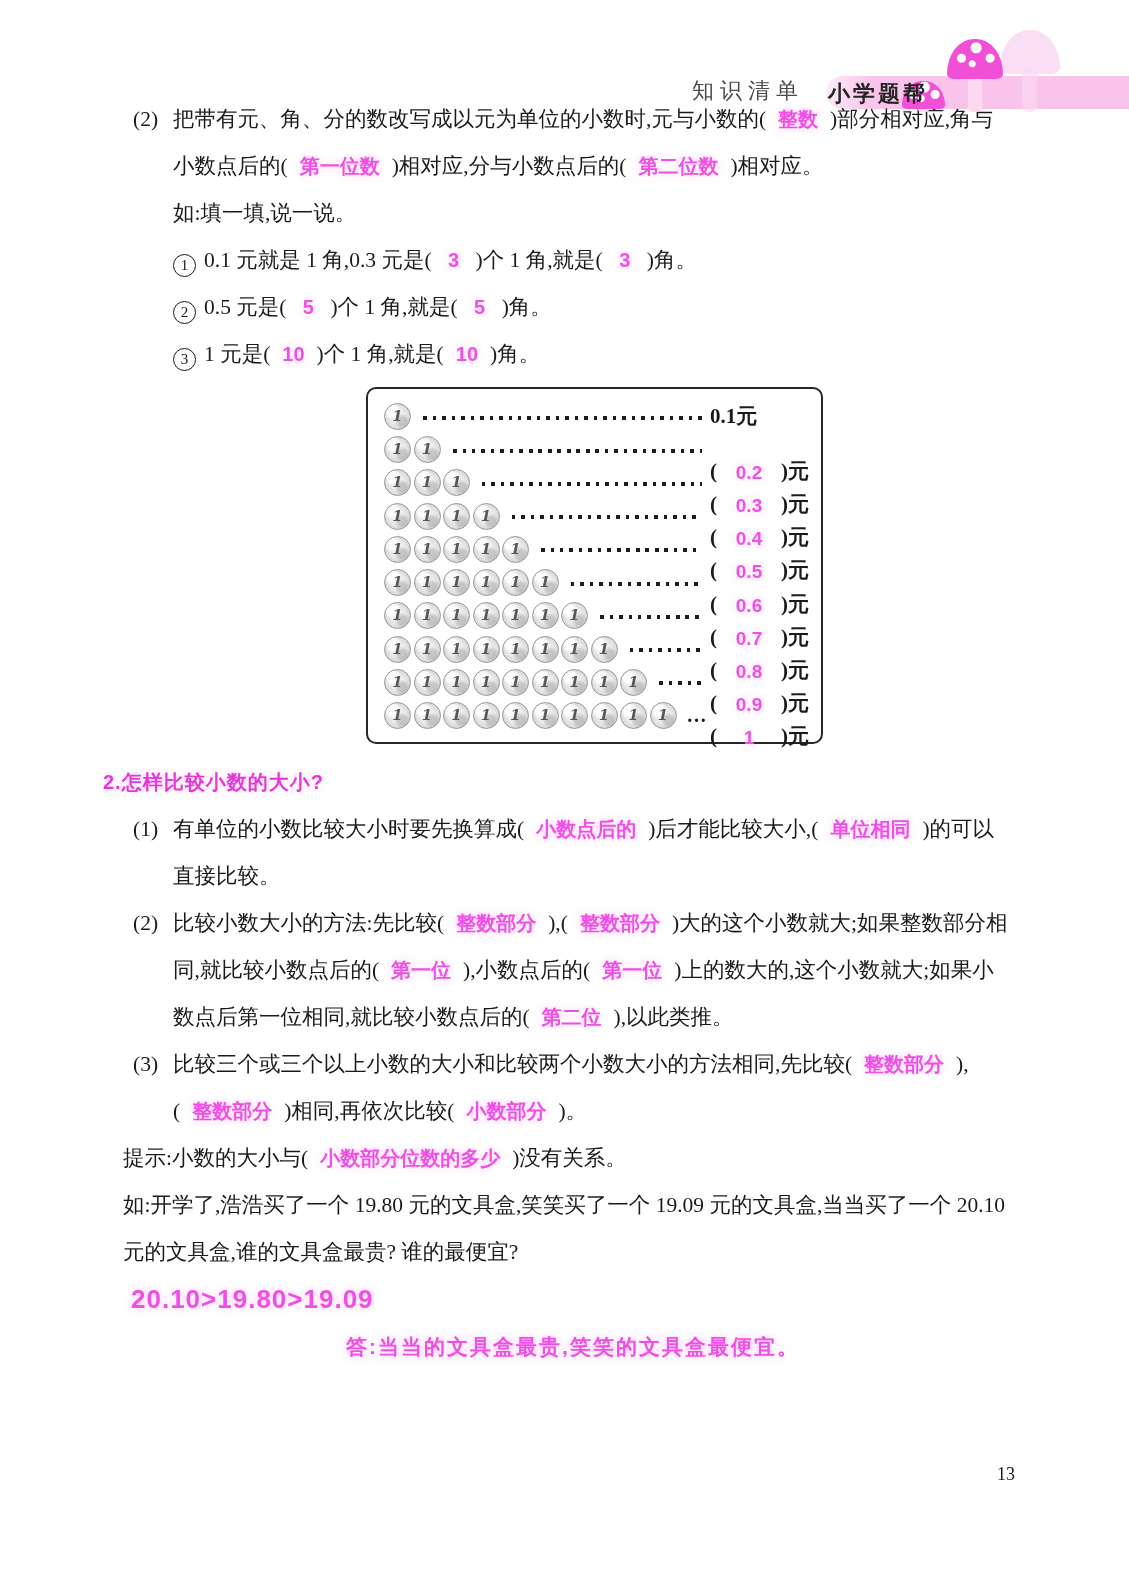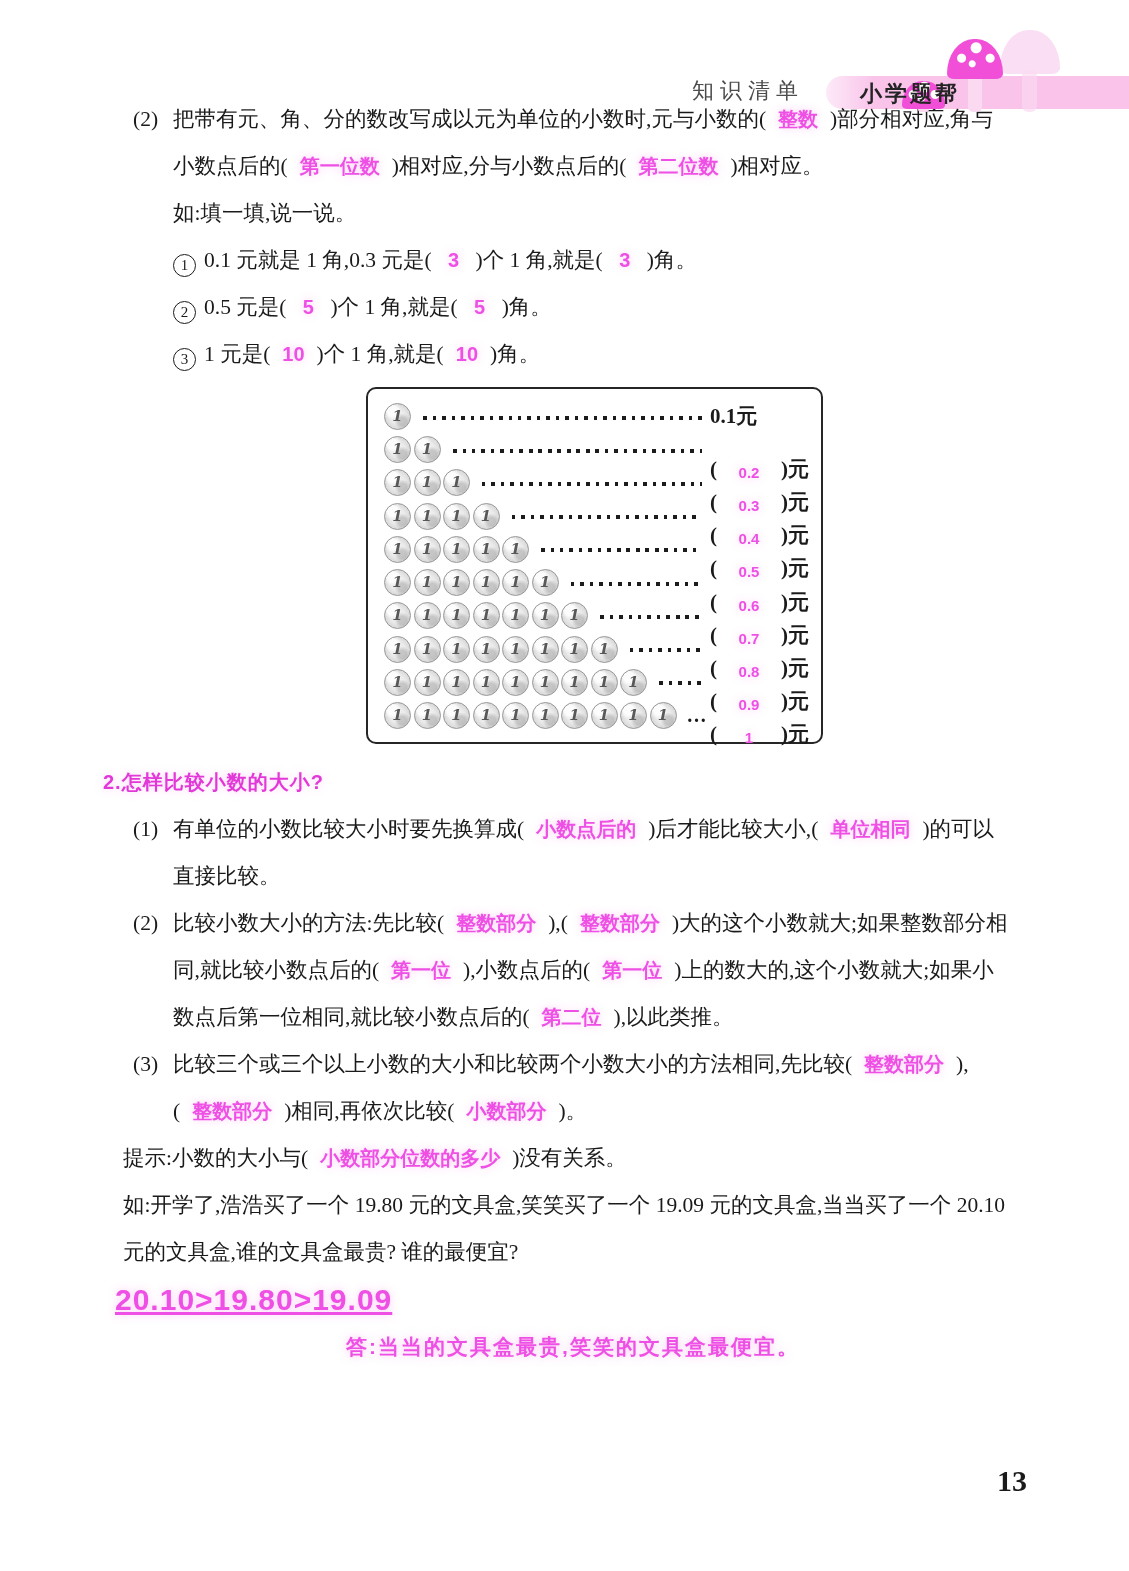--- a/index.html
+++ b/index.html
@@ -13,21 +13,21 @@
   body{background:#888;font-family:"Liberation Serif","DejaVu Serif",serif;}
   .page{position:relative;width:1129px;height:1571px;background:#ffffff;margin:0 auto;
         color:var(--ink);overflow:hidden;}
 
   
   .hdr-left{position:absolute;left:692px;top:76px;font-size:22px;letter-spacing:6px;
             color:#4c4c4c;}
   .hdr-band{position:absolute;left:826px;top:76px;width:303px;height:33px;
             border-radius:17px 0 0 17px;
             background:linear-gradient(90deg,#fdeaf8 0%,var(--band) 16%);}
-  .hdr-brand{position:absolute;left:860px;top:79px;font-size:22px;letter-spacing:3px;
+  .hdr-brand{position:absolute;left:828px;top:79px;font-size:22px;letter-spacing:3px;
              color:#242424;font-weight:bold;z-index:4;}
   .mush{position:absolute;z-index:3;}
   .mush .stem{position:absolute;background:#fbd9f1;}
   .mush .cap{position:absolute;
       background:
         radial-gradient(circle at 26% 48%,#fff 0 4px,rgba(255,255,255,0) 5px),
         radial-gradient(circle at 52% 22%,#fff 0 5px,rgba(255,255,255,0) 6px),
         radial-gradient(circle at 77% 48%,#fff 0 4px,rgba(255,255,255,0) 5px),
         radial-gradient(circle at 45% 62%,#fff 0 3px,rgba(255,255,255,0) 4px),
         var(--mush);
@@ -63,39 +63,39 @@
           radial-gradient(circle at 50% 50%,#ececec 40%,#d6d6d6 75%,#c2c2c2);
         border:1px solid #979797;display:flex;align-items:center;justify-content:center;
         font-size:15px;font-style:italic;font-weight:bold;color:#585858;
         font-family:"DejaVu Serif",serif;}
   .dots{flex:1;height:4px;margin:2px 8px 0 12px;
         background-image:repeating-linear-gradient(90deg,#1c1c1c 0 3.5px,transparent 3.5px 9.5px);}
   .spacer{flex:1;}
   .ellip{font-weight:bold;margin-left:10px;letter-spacing:2px;font-size:20px;}
   .coin-label{width:99px;flex:none;display:flex;align-items:flex-end;font-weight:bold;
         font-size:21px;line-height:1;}
-  .coin-label .ans2{flex:1;text-align:center;color:var(--pink);font-size:15px;
+  .coin-label .ans2{flex:1;text-align:center;color:var(--pink);font-size:19px;
         font-family:"Liberation Sans","DejaVu Sans",sans-serif;font-weight:bold;
         text-shadow:0 0 8px rgba(250,140,235,.45);margin-top:45px;}
   .coin-label .plain{font-weight:bold;}
 
   
   .sec2-heading{margin-top:15px;color:var(--magenta);font-weight:bold;font-size:20px;
         font-family:"Liberation Sans","DejaVu Sans",sans-serif;letter-spacing:1px;
         text-shadow:0 0 8px rgba(245,130,235,.35);}
   .sec2-item{margin-top:0px;}
   .flush{margin-left:20px;}
-  .ineq{margin-left:12px;color:var(--pink);font-weight:bold;font-size:30px;
+  .ineq{margin-left:28px;color:var(--pink);font-weight:bold;font-size:26px;
         letter-spacing:1px;font-family:"Liberation Sans","DejaVu Sans",sans-serif;
-        text-shadow:0 0 8px rgba(250,140,235,.45);text-decoration:underline;}
+        text-shadow:0 0 8px rgba(250,140,235,.45);}
   .answer-line{margin-left:32px;color:var(--pink);font-weight:bold;font-size:21px;
         letter-spacing:2px;font-family:"Liberation Sans","DejaVu Sans",sans-serif;
         text-shadow:0 0 8px rgba(250,140,235,.5);text-align:center;}
 
-  .page-num{position:absolute;left:997px;top:1464px;font-size:30px;font-weight:bold;text-align:right;}
+  .page-num{position:absolute;left:997px;top:1464px;font-size:18px;font-weight:normal;text-align:right;}
 </style>
 </head>
 <body>
 
 <div class="page">
 
   <div class="hdr-left">知识清单</div>
   <div class="hdr-band"></div>
 
   <div class="mush ghost" style="left:998px;top:28px;width:64px;height:86px;">

